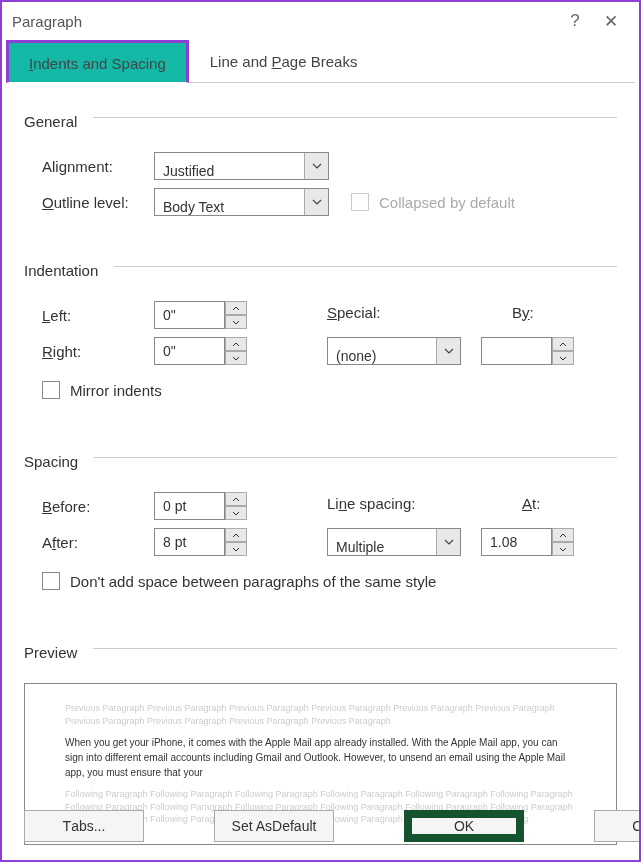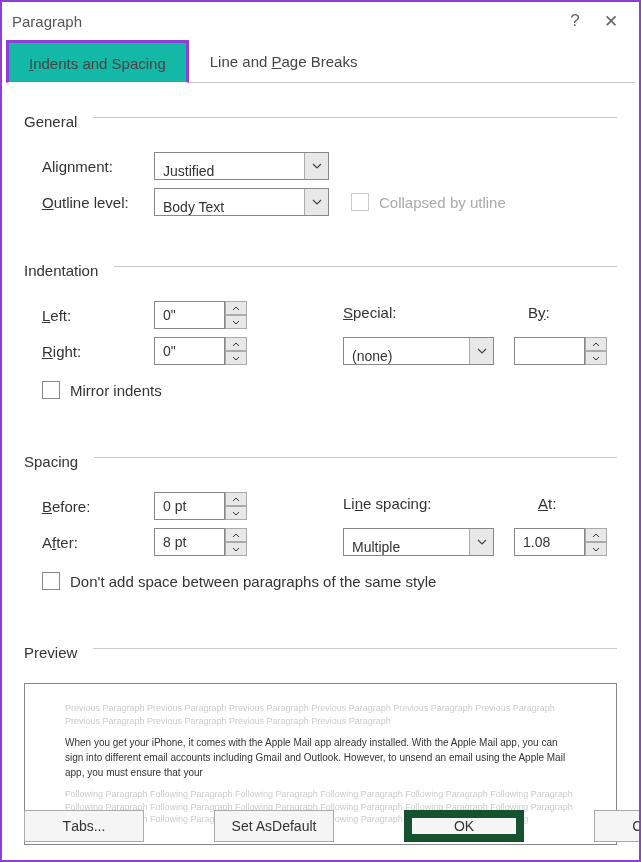--- a/index.html
+++ b/index.html
@@ -14,35 +14,35 @@
     .content { padding: 18px 22px 10px 22px; }
     .section-title { font-size: 15px; color: #333; margin-top: 12px; margin-bottom: 4px; }
     .section-line { display: flex; align-items: center; margin-bottom: 18px; gap: 6px; }
     .section-line .st { margin-right: 10px; }
     .section-line hr { flex: 1; border: none; border-top: 1px solid #ccc; }
     .row { display: flex; align-items: center; margin: 8px 0; padding-left: 18px; }
     .label { width: 112px; font-size: 15px; color: #333; }
     .label .ul { text-decoration: underline; }
     .combo { display: flex; align-items: flex-end; border: 1px solid #888; background: #fff; height: 28px; }
     .combo.wide { width: 175px; }
-    .combo.med { width: 151px; }
+    .combo.med { width: 134px; }
     .combo-text { flex: 1; padding: 0 8px; font-size: 14px; color: #333; }
     .combo-btn { width: 24px; height: 26px; background: #e8e8e8; border-left: 1px solid #aaa; display: flex; align-items: center; justify-content: center; cursor: pointer; }
     .combo-btn svg { width: 10px; height: 6px; }
     .spinner { display: flex; align-items: center; border: none; height: 28px; width: 93px; }
     .spinner-text { flex: 1; padding: 0 8px; font-size: 14px; color: #333; border: 1px solid #888; height: 28px; line-height: 26px; }
     .spinner-btns { display: flex; flex-direction: column; width: 22px; height: 28px; }
     .spinner-btn { flex: 1; background: #e8e8e8; border: 1px solid #aaa; display: flex; align-items: center; justify-content: center; cursor: pointer; }
     .spinner-btn svg { width: 8px; height: 5px; }
     .checkbox { display: flex; align-items: flex-end; padding-left: 18px; margin: 16px 0; }
     .checkbox-box { width: 18px; height: 18px; border: 1px solid #888; margin-right: 10px; cursor: pointer; }
     .checkbox-label { font-size: 15px; color: #333; }
     .checkbox-label.disabled { color: #aaa; }
     .checkbox-box.disabled { border-color: #ccc; }
-    .col-group { display: flex; align-items: center; gap: 16px; }
+    .col-group { display: flex; align-items: center; }
     .col-l { display: flex; align-items: center; }
     .col-r { display: flex; align-items: center; margin-left: 80px; }
     .label-top { font-size: 15px; color: #333; margin-bottom: 6px; }
     .label-top .ul { text-decoration: underline; }
     .stack { display: flex; flex-direction: column; }
     .preview-box { border: 1px solid #888; margin: 6px 0 10px 0; padding: 18px 40px; min-height: 130px; }
     .preview-ghost { font-size: 9px; color: #ccc; line-height: 1.4; margin-bottom: 8px; }
     .preview-ghost.after { margin-top: 8px; margin-bottom: 0; }
     .preview-text { font-size: 10px; color: #333; line-height: 1.5; }
     .button-row { display: flex; padding: 10px 22px; gap: 70px; justify-content: space-between; position: absolute; bottom: 8px; left: 0; right: 0; }
@@ -88,21 +88,21 @@
     <div class="label"><span class="ul">O</span>utline level:</div>
     <div class="combo wide">
       <span class="combo-text">Body Text</span>
       <span class="combo-btn">
           <svg viewBox="0 0 10 6">
             <path d="M1 1 L5 5 L9 1" stroke="#444" fill="none" stroke-width="1.2"></path>
           </svg>
         </span>
     </div>
     <div class="checkbox-box disabled" style="margin-left:22px;"></div>
-    <span class="checkbox-label disabled">Collapsed by utline</span>
+    <span class="checkbox-label disabled">Collapsed by default</span>
   </div>
 
   <div class="spacer-v"></div>
 
   <div class="section-line">
       <span class="st section-title">Indentation</span>
       <hr>
     </div>
 
   <div class="row col-group">

